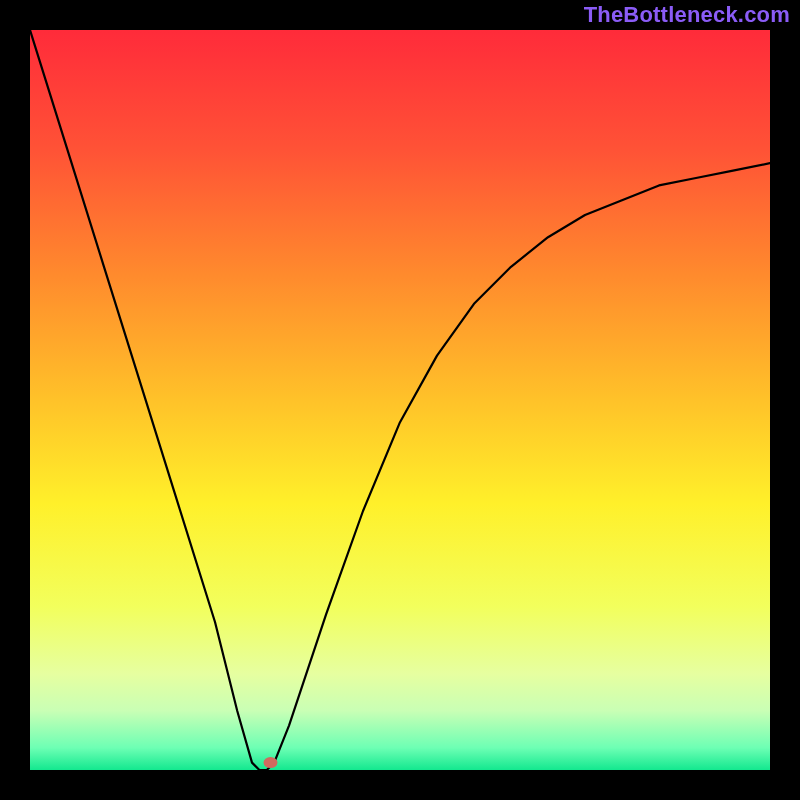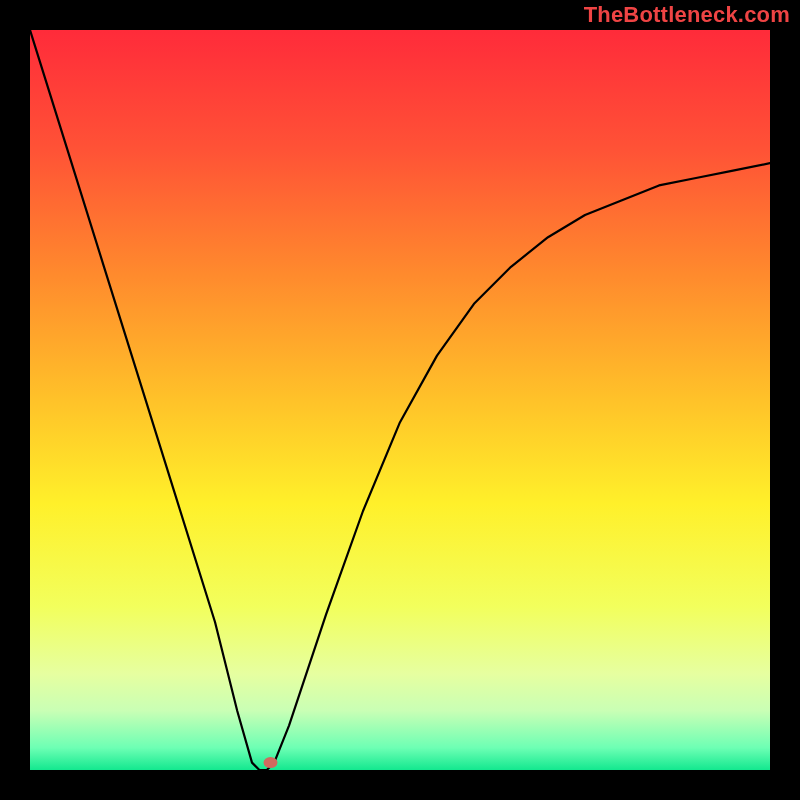--- a/index.html
+++ b/index.html
@@ -13,21 +13,21 @@
   .wrap {
     position: relative;
     width: 800px;
     height: 800px;
     background: #000;
   }
   .watermark {
     position: absolute;
     top: 2px;
     right: 10px;
-    color: #ef4444;
+    color: #8b5cf6;
     font-size: 22px;
     font-weight: 600;
     letter-spacing: 0.2px;
     z-index: 5;
   }
   .plot-frame {
     position: absolute;
     left: 30px;
     top: 30px;
     width: 740px;

